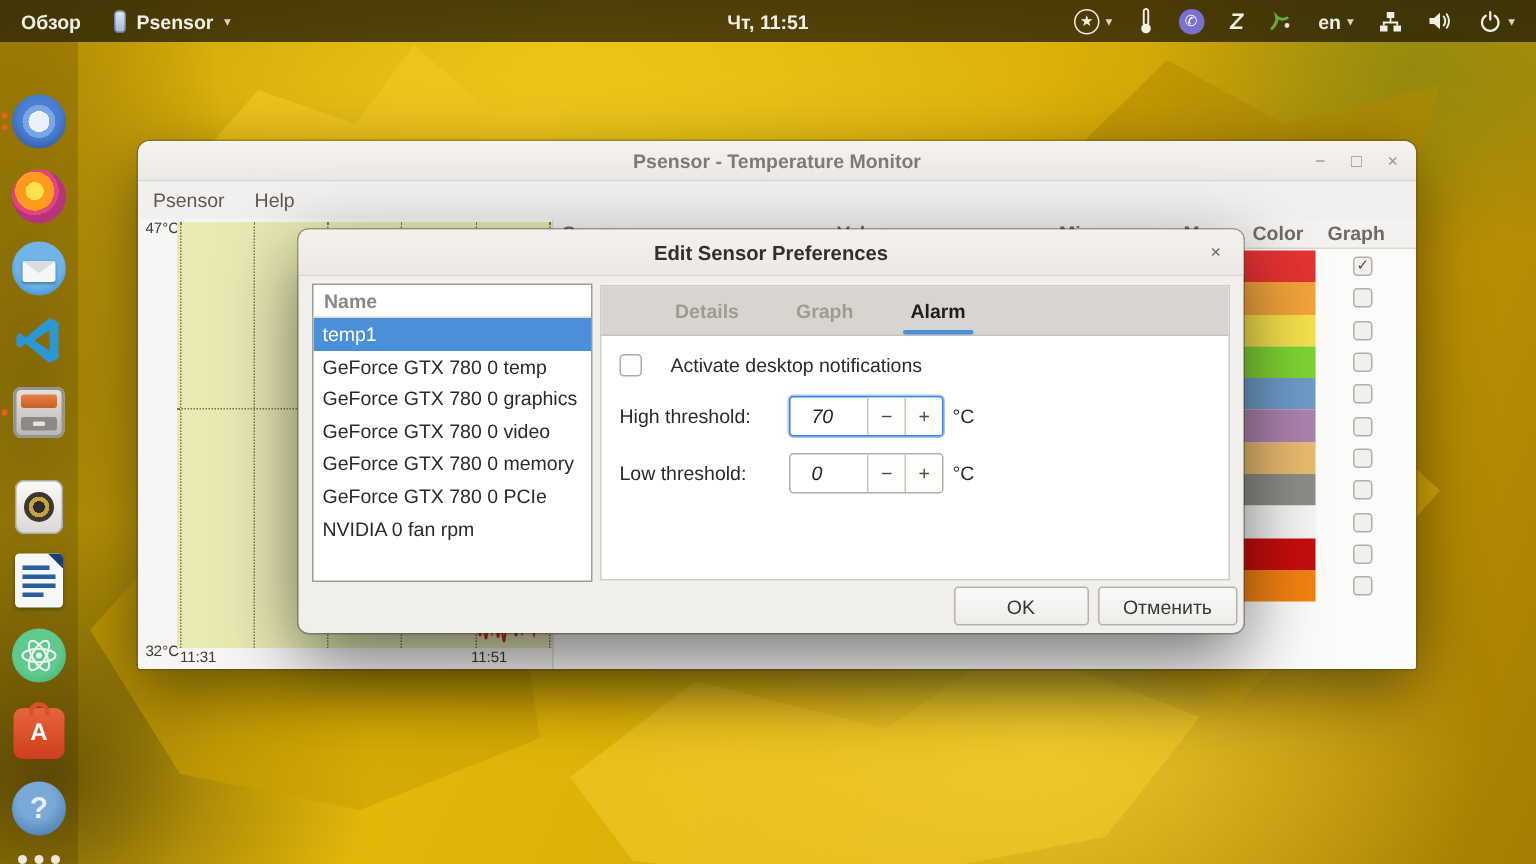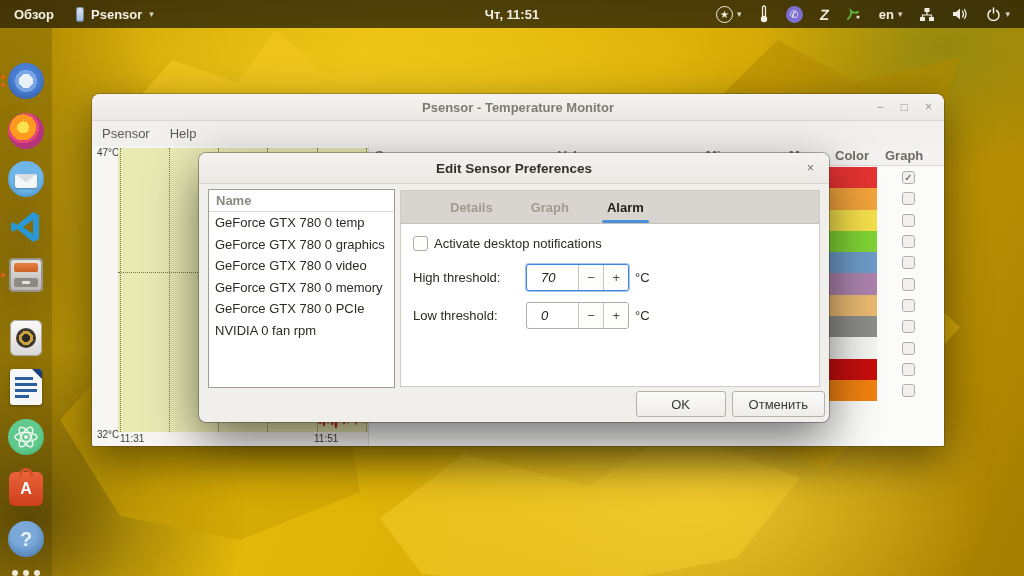--- a/index.html
+++ b/index.html
@@ -108,21 +108,21 @@
   .sl-header { height:22px; line-height:22px; padding-left:7px; font-size:13px; font-weight:700; color:#8d8880; border-bottom:1px solid #dcd8d3; }
   .sl-item { height:21.6px; line-height:21.6px; padding-left:6px; font-size:13px; color:#2d2a25; white-space:nowrap; }
   .sl-item.selected { background:#4a90d9; color:#fff; }
 
   .right-pane { position:absolute; left:201px; top:37px; right:9px; height:197px; background:#fff; border:1px solid #cfcac4; }
   .tabbar { height:33px; background:#d8d5d1; border-bottom:1px solid #c6c1bb; display:flex; align-items:stretch; padding-left:30px; gap:0; }
   .tab { position:relative; display:flex; align-items:center; padding:0 19px; font-size:13px; font-weight:700; color:#a09a91; }
   .tab.active { color:#211e1a; }
   .tab.active:after { content:""; position:absolute; left:14px; right:14px; bottom:0; height:3px; background:#4a90d9; border-radius:2px; }
   .alarm-body { position:relative; padding:12px 0 0 12px; }
-  .chk-row { display:flex; align-items:center; gap:6px; font-size:13px; color:#2d2a25; margin-bottom:13px; }
+  .chk-row { display:flex; align-items:center; gap:19px; font-size:13px; color:#2d2a25; margin-bottom:13px; }
   .checkbox { width:15px; height:15px; border:1px solid #b1aaa1; border-radius:3px; background:#fdfdfc; }
   .thr-row { display:flex; align-items:center; margin-bottom:11px; font-size:13px; color:#2d2a25; }
   .thr-label { width:113px; }
   .spin { display:flex; align-items:stretch; height:27px; background:#fff; border:1px solid #b3ada5; border-radius:3px; overflow:hidden;font-style:italic; }
   .spin.focused { border-color:#3d84e0; box-shadow:0 0 0 1px rgba(61,132,224,.45); }
   .spin .val { width:51px; display:flex; align-items:center; padding-left:14px; font-size:13px; color:#211e1a; }
   .spin .btn { width:25px; display:flex; align-items:center; justify-content:center; border-left:1px solid #c9c4bd; background:#fdfdfc; color:#4e4a44; font-size:13px; }
   .unit { margin-left:6px; font-size:13px; color:#2d2a25; }
   .dlg-footer { position:absolute; right:4px; bottom:5px; display:flex; gap:6px; }
   .dlg-btn { min-width:90px; height:26px; display:flex; align-items:center; justify-content:center; padding:0 16px;
@@ -234,20 +234,21 @@
 
   <div class="dialog">
     <div class="dlg-header">
       <span>Edit Sensor Preferences</span>
       <span class="dlg-close">×</span>
     </div>
 
     <div class="sensor-list">
       <div class="sl-header">Name</div>
       <div id="sensor-items">
+          <div class="sl-item selected">temp1</div>
           <div class="sl-item">GeForce GTX 780 0 temp</div>
           <div class="sl-item">GeForce GTX 780 0 graphics</div>
           <div class="sl-item">GeForce GTX 780 0 video</div>
           <div class="sl-item">GeForce GTX 780 0 memory</div>
           <div class="sl-item">GeForce GTX 780 0 PCIe</div>
           <div class="sl-item">NVIDIA 0 fan rpm</div>
         </div>
     </div>
 
     <div class="right-pane">

